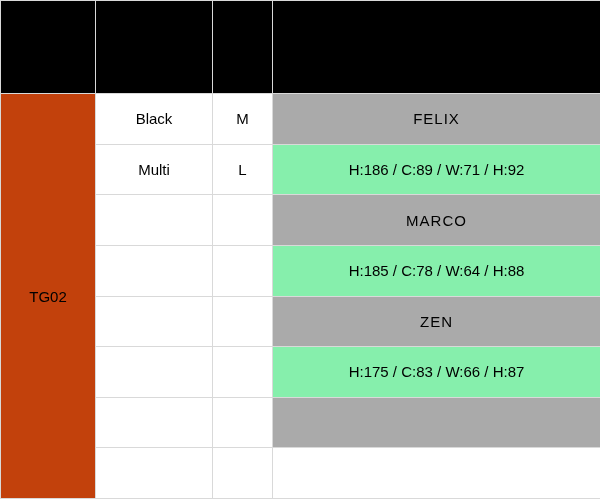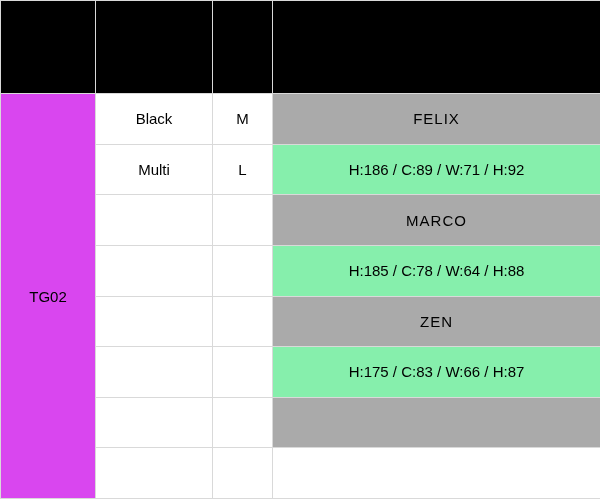--- a/index.html
+++ b/index.html
@@ -43,21 +43,21 @@
   .col-color { width: 117px; }
   .col-size  { width: 60px; }
   .col-model { width: 328px; }
 
   
   .cell {
     background: #ffffff;
     height: 49px;
   }
   .cell-tg {
-    background: #d946ef;
+    background: #c2410c;
     font-size: 15px;
   }
   .model-name {
     background: #aaaaaa;
     color: #ffffff;
     letter-spacing: 1px;
     font-size: 15px;
   }
   .model-meas {
     background: #86efac;

